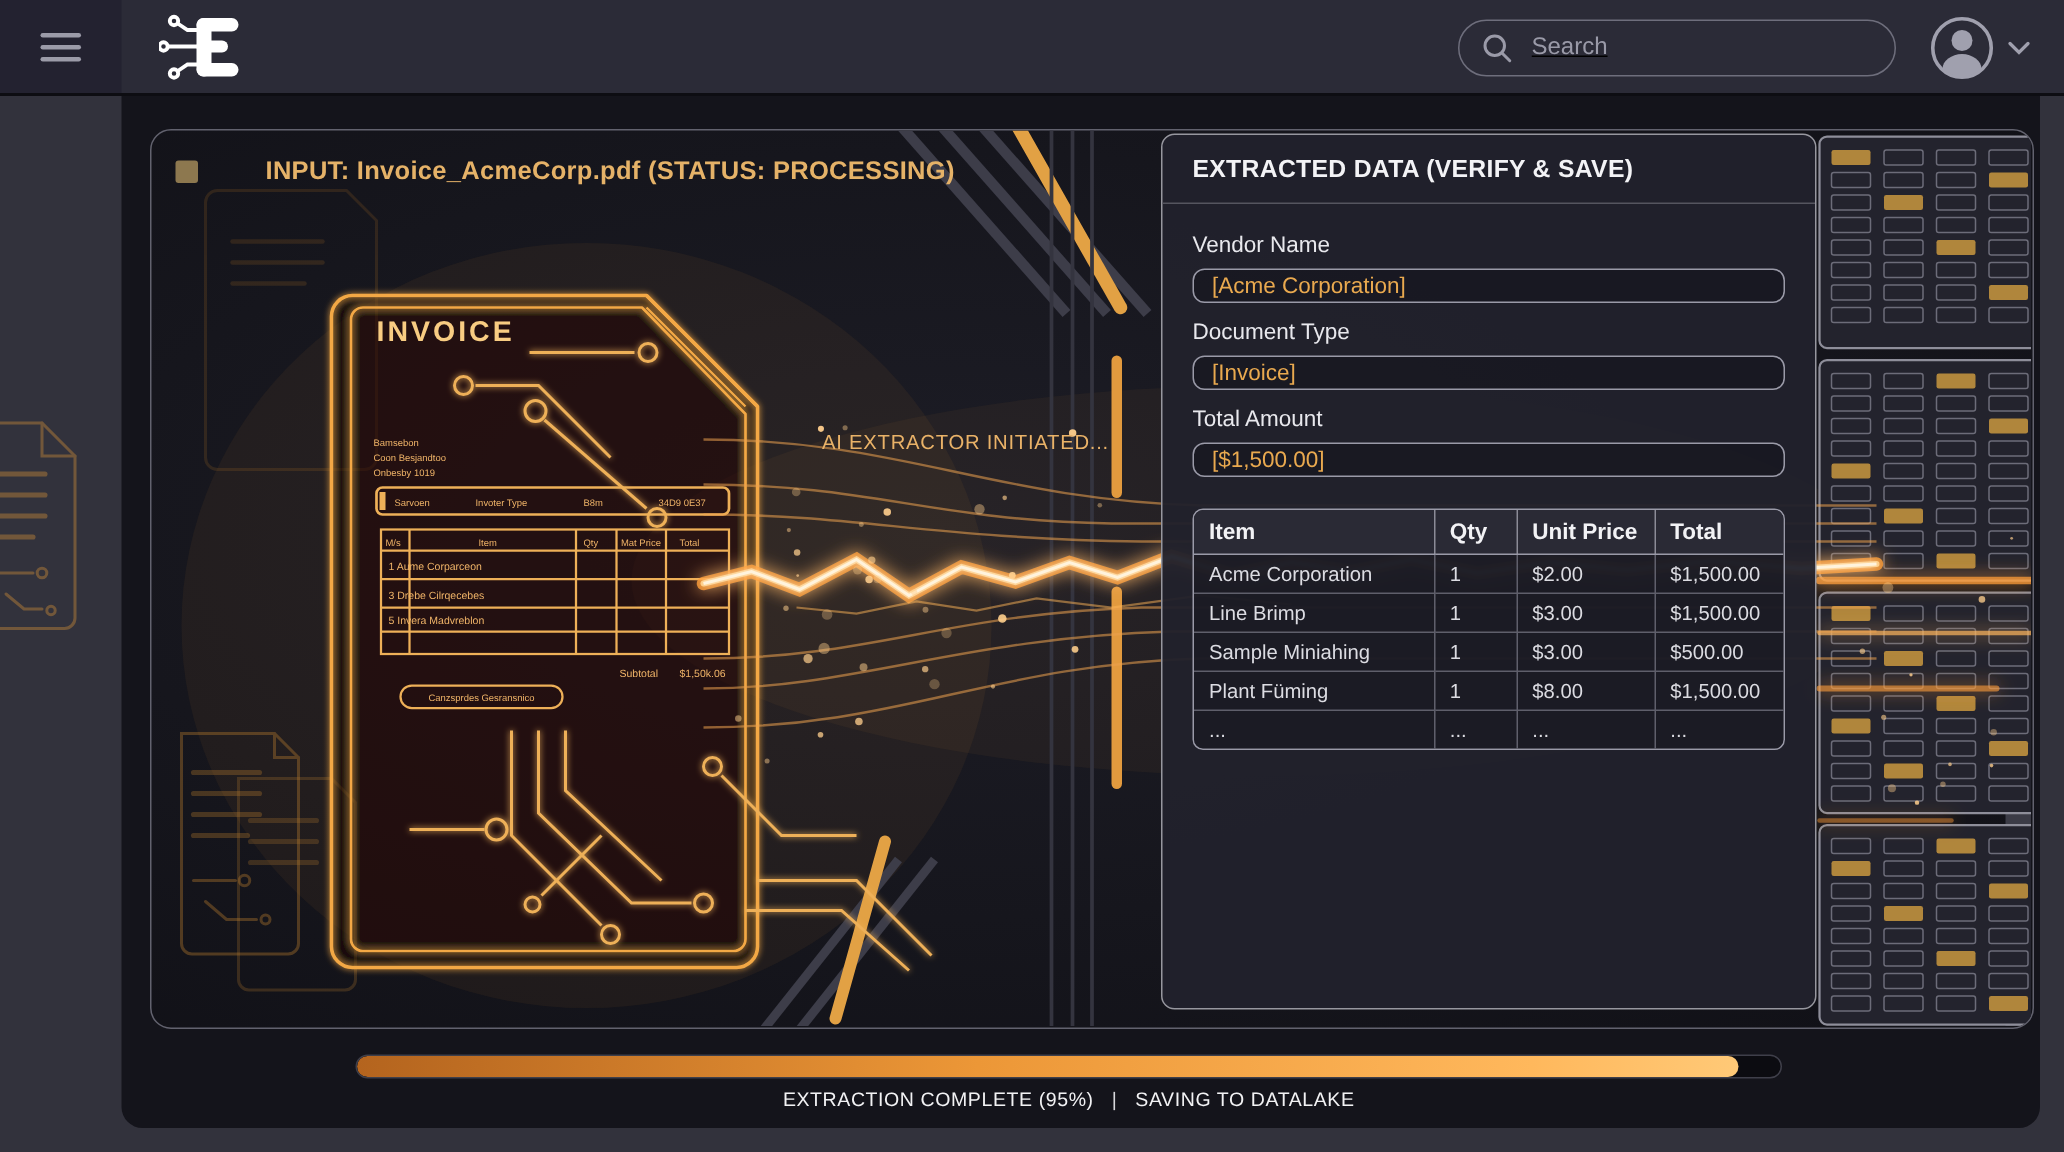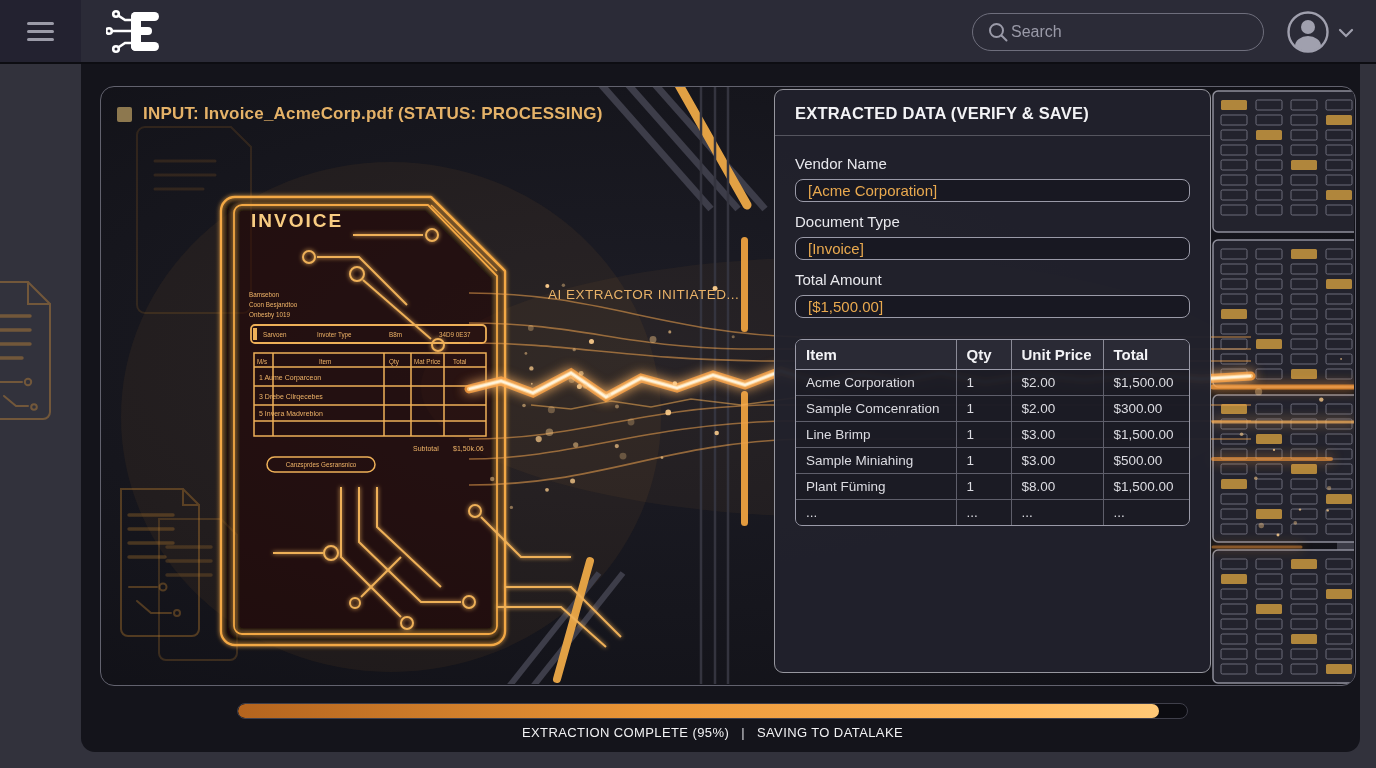--- a/index.html
+++ b/index.html
@@ -8,21 +8,21 @@
 
   
   .topbar{position:absolute;left:0;top:0;width:1376px;height:64px;background:#2b2b37;
           border-bottom:2px solid #0d0d12;box-sizing:border-box;}
   .menu-zone{position:absolute;left:0;top:0;width:81px;height:62px;background:#232230;
              display:flex;align-items:center;justify-content:center;cursor:pointer;}
   .hamburger{display:flex;flex-direction:column;gap:5px;}
   .hamburger span{display:block;width:27px;height:3px;border-radius:2px;background:#9b9ba8;}
   .logo{position:absolute;left:106px;top:7px;width:60px;height:50px;}
   .search{position:absolute;left:972px;top:13px;width:292px;height:38px;border:1.5px solid #6e6e7c;
-          border-radius:20px;display:flex;align-items:center;padding:0 14px;box-sizing:border-box;}
+          border-radius:20px;display:flex;align-items:center;padding:0 14px;gap:10px;box-sizing:border-box;text-decoration:underline;}
   .search input{flex:1;background:transparent;border:none;outline:none;color:#c9c9d3;font-size:16px;
           font-family:"Liberation Sans",sans-serif;}
   .search input::placeholder{color:#9a9aa8;}
   .avatar{position:absolute;left:1286px;top:10px;width:44px;height:44px;cursor:pointer;}
   .chevron{position:absolute;left:1338px;top:25px;width:16px;height:12px;cursor:pointer;}
 
   
   .dark-container{position:absolute;left:81px;top:64px;width:1279px;height:688px;background:#14141b;
                   border-radius:0 0 14px 14px;}
   .viewport{position:absolute;left:19px;top:22px;width:1256px;height:600px;border:1.5px solid #62626e;
@@ -30,21 +30,21 @@
             background:radial-gradient(ellipse at 42% 45%, #1d1d26 0%, #16161d 55%, #101016 100%);}
   .scene{position:absolute;left:0;top:0;width:1253px;height:597px;}
   .scene text{font-family:"Liberation Sans",sans-serif;}
   .fs63{font-size:6.3px;fill:#f0b468;}
   .fs7{font-size:7px;fill:#f0b468;}
   .inv-title{font-size:19px;font-weight:700;letter-spacing:2px;fill:#f8cc82;}
   .ext-status{font-size:13.5px;fill:#e9b268;letter-spacing:.5px;}
 
   .input-title-row{position:absolute;left:16px;top:17px;display:flex;align-items:center;gap:11px;z-index:4;}
   .input-square{width:15px;height:15px;background:#8d784f;border-radius:2px;}
-  .input-title{font-size:17px;font-weight:700;color:#e5b268;letter-spacing:.2px;}
+  .input-title{font-size:17px;font-weight:700;color:#e5b268;letter-spacing:.2px;margin-left:34px;}
 
   
   .panel{position:absolute;left:673px;top:2px;width:437px;height:584px;background:rgba(33,33,44,.96);
          border:1.5px solid #97979f;border-radius:9px;box-sizing:border-box;z-index:5;}
   .panel-title{padding:14px 20px 12px;font-size:16.5px;font-weight:700;color:#f3f3f6;
                border-bottom:1px solid #55555f;letter-spacing:.2px;}
   .panel-body{padding:8px 20px 0;}
   .fgroup label{display:block;margin:11px 0 7px;font-size:15px;color:#e8e8ed;}
   .fgroup input{width:100%;box-sizing:border-box;height:23px;background:rgba(16,16,24,.45);
                 border:1.3px solid #9a9aa8;border-radius:8px;color:#e9a94f;font-size:15px;
@@ -545,26 +545,20 @@
               </tr>
             </thead>
             <tbody>
               <tr>
                 <td>Acme Corporation</td>
                   <td>1</td>
                   <td>$2.00</td>
                   <td>$1,500.00</td>
               </tr>
               <tr>
-                <td>Sample Comcenration</td>
-                  <td>1</td>
-                  <td>$2.00</td>
-                  <td>$300.00</td>
-              </tr>
-              <tr>
                 <td>Line Brimp</td>
                   <td>1</td>
                   <td>$3.00</td>
                   <td>$1,500.00</td>
               </tr>
               <tr>
                 <td>Sample Miniahing</td>
                   <td>1</td>
                   <td>$3.00</td>
                   <td>$500.00</td>

